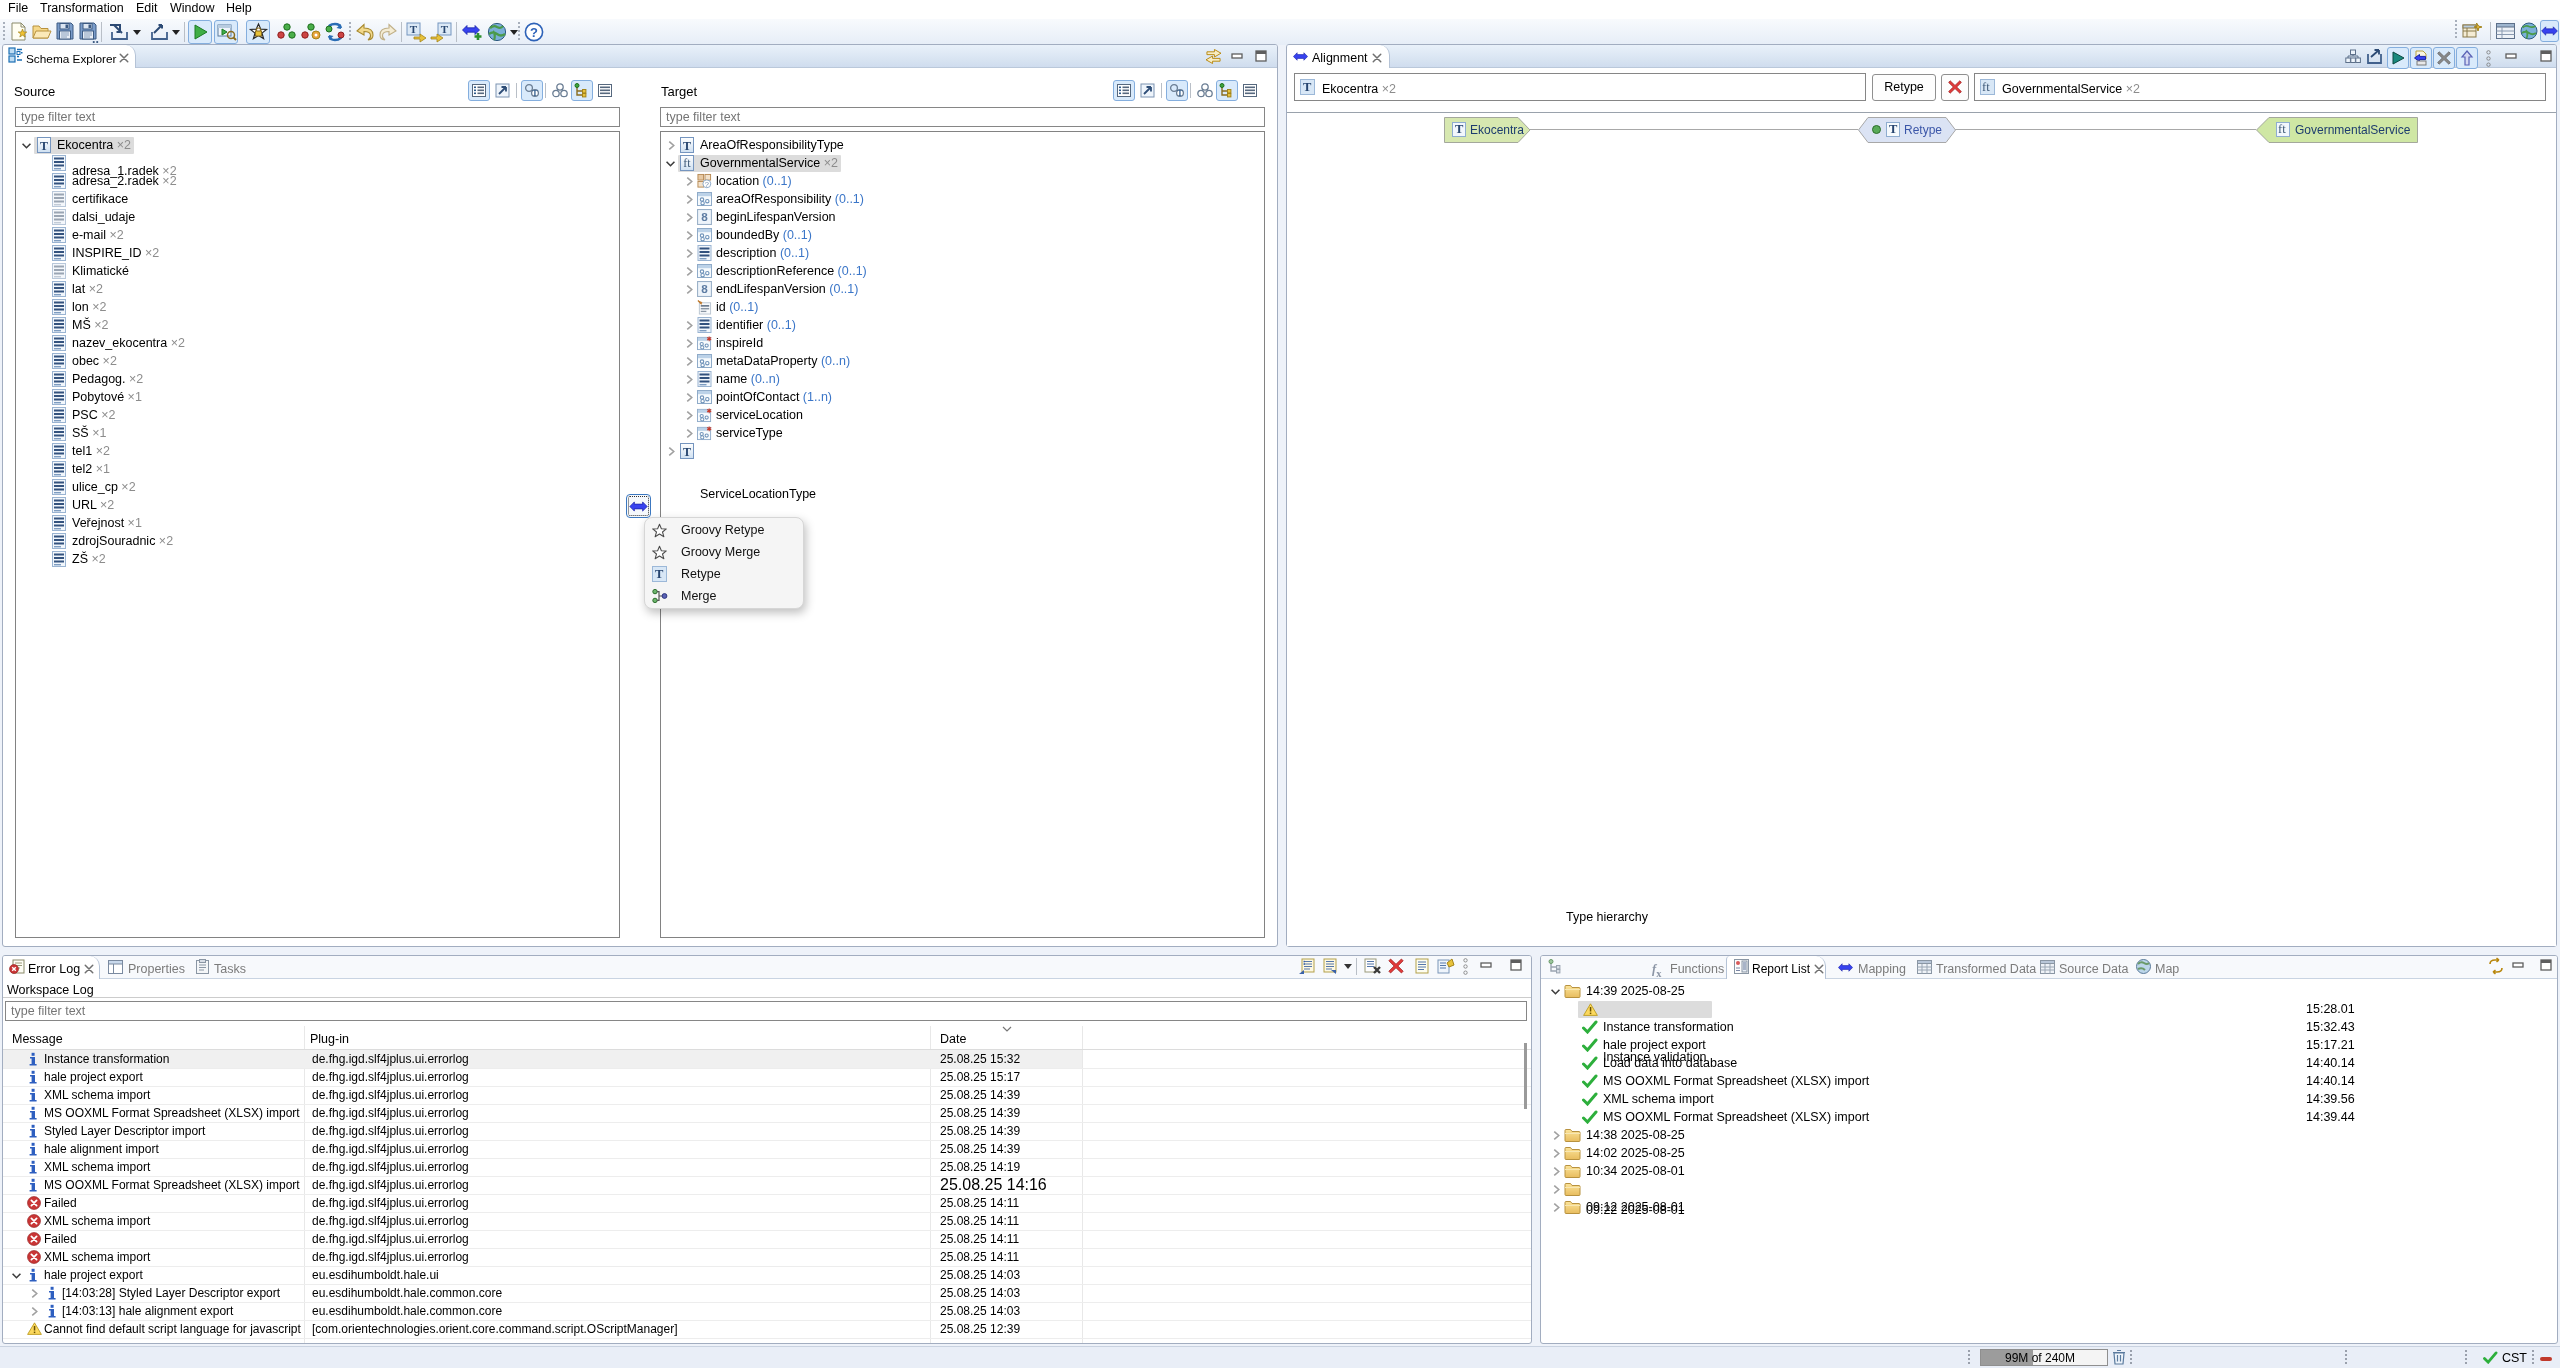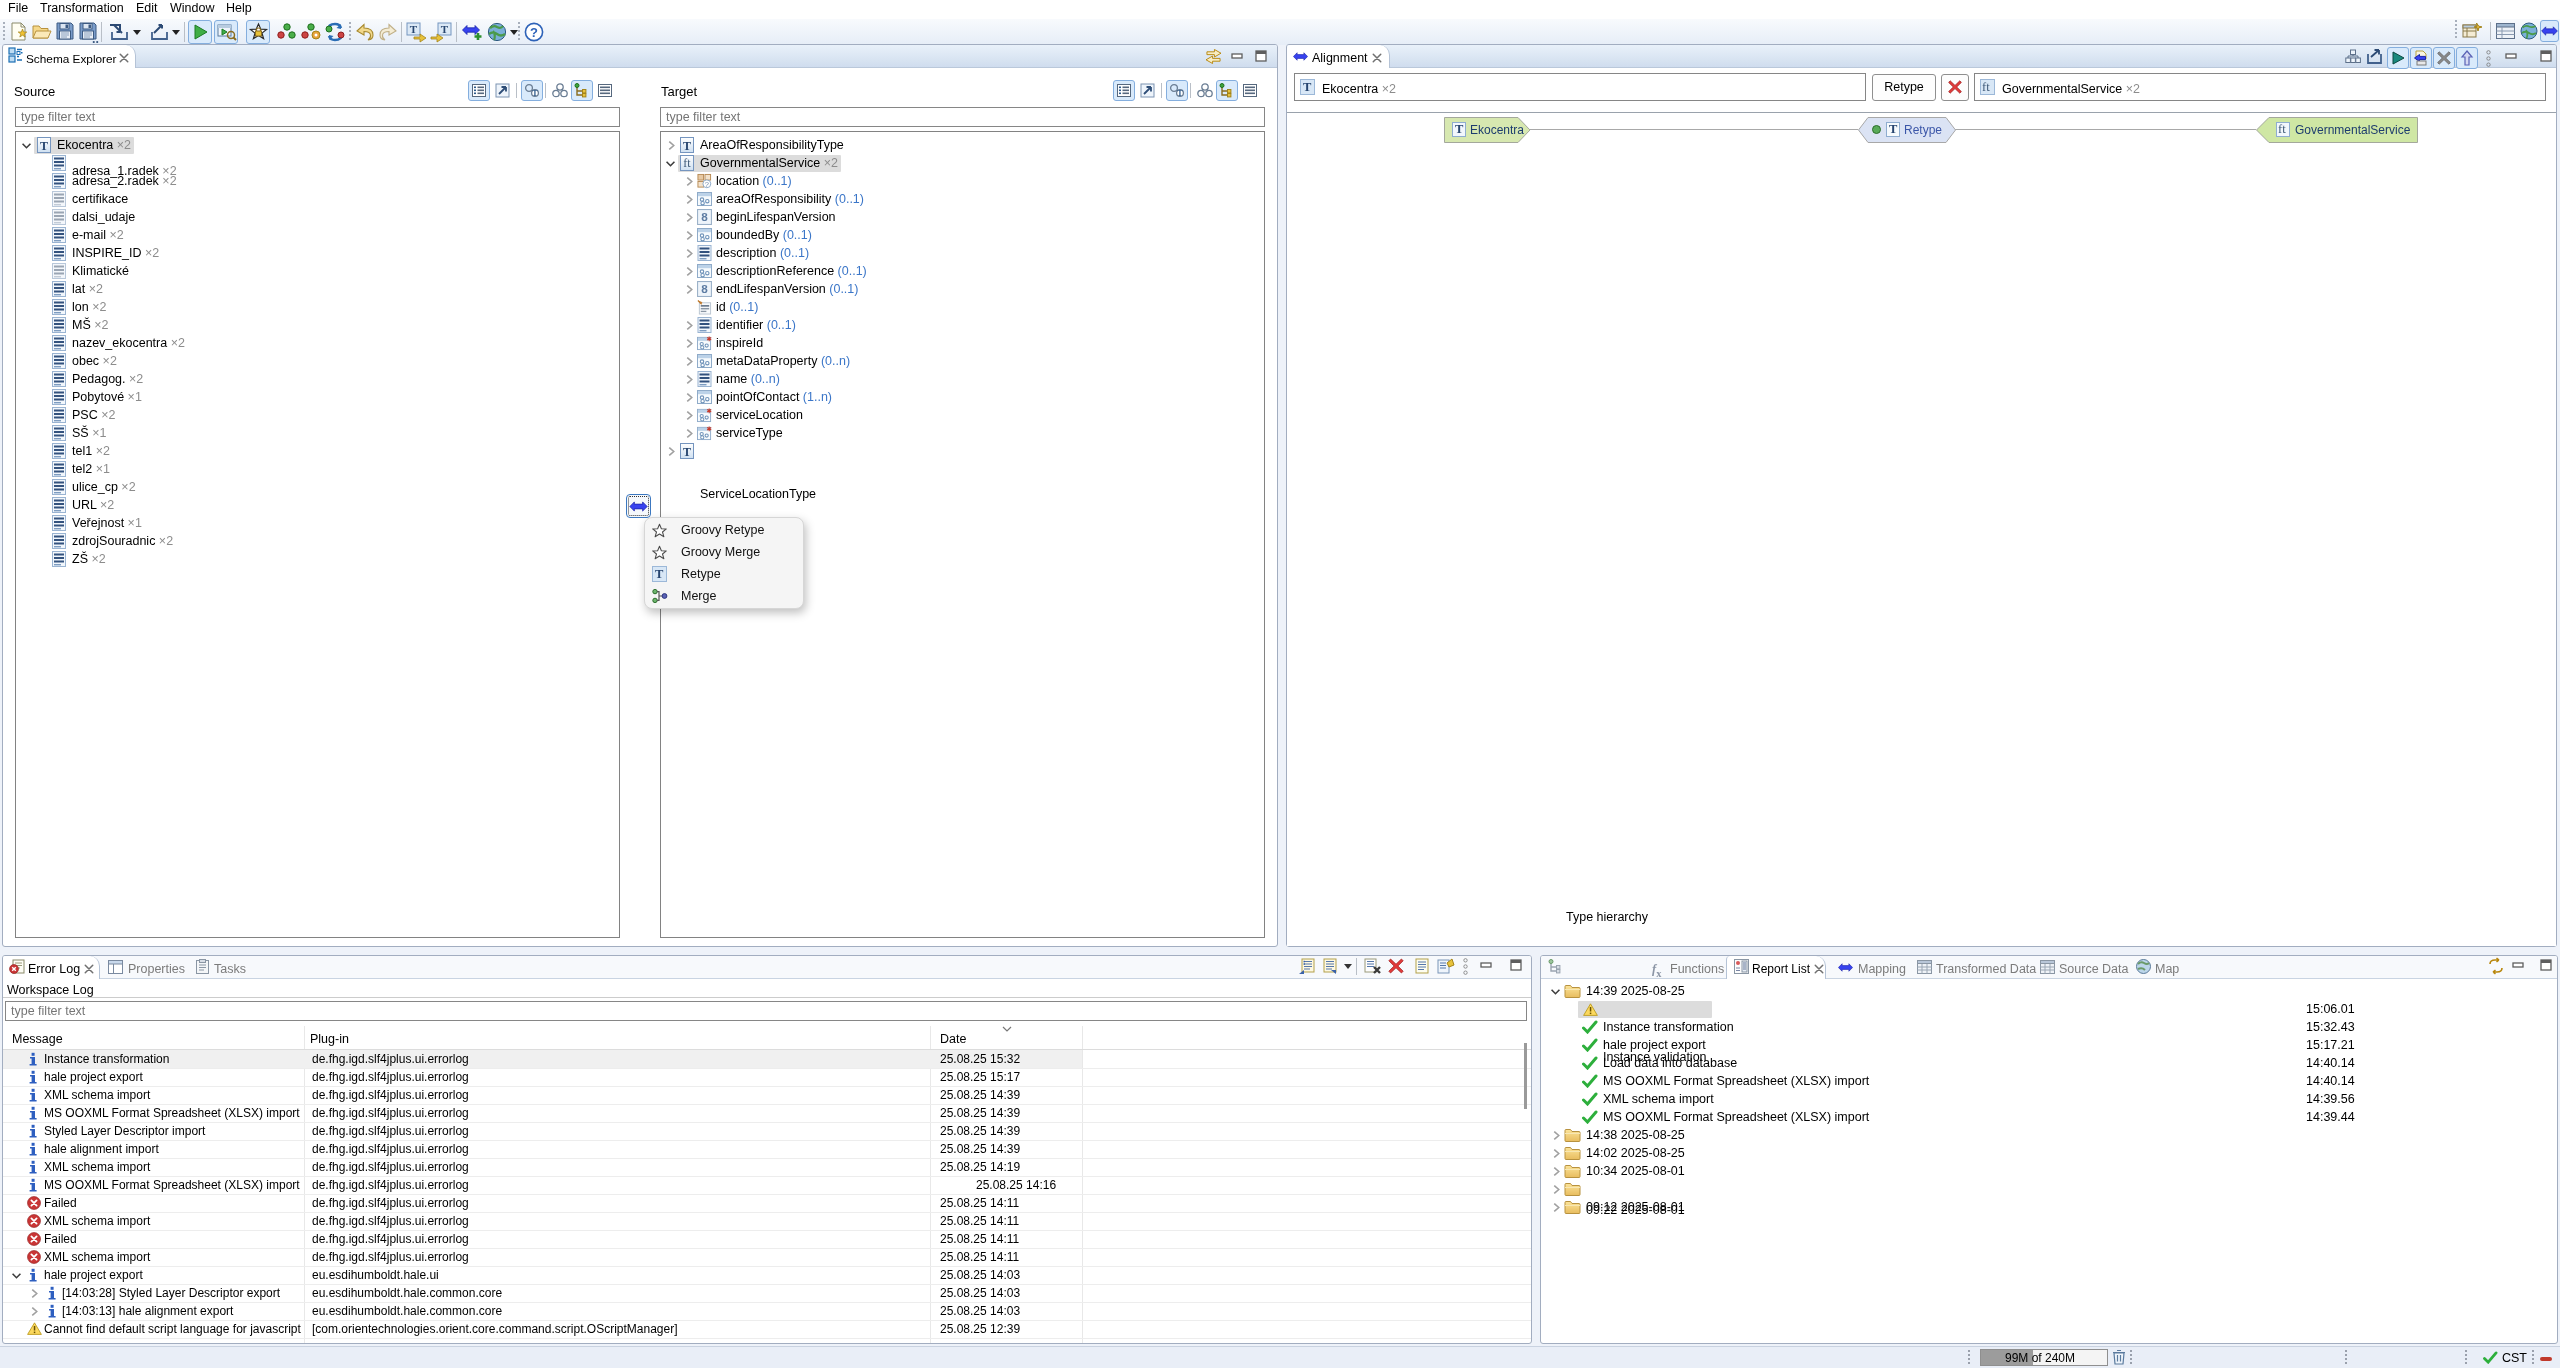--- a/index.html
+++ b/index.html
@@ -728,21 +728,21 @@
   </svg>
 <div class="txt" style="left:44px;top:1158px;width:258px;overflow:hidden;font-size:12px">XML schema import</div>
 <div class="txt" style="left:312px;top:1158px;width:616px;overflow:hidden;font-size:12px">de.fhg.igd.slf4jplus.ui.errorlog</div>
 <div class="txt" style="left:940px;top:1158px;font-size:12px">25.08.25 14:19</div>
 <div class="gridh" style="left:3px;top:1194px;width:1528px"></div>
 <svg class="ic" style="left:29px;top:1178px" width="8" height="14">
     <use href="#info"></use>
   </svg>
 <div class="txt" style="left:44px;top:1176px;width:258px;overflow:hidden;font-size:12px">MS OOXML Format Spreadsheet (XLSX) import</div>
 <div class="txt" style="left:312px;top:1176px;width:616px;overflow:hidden;font-size:12px">de.fhg.igd.slf4jplus.ui.errorlog</div>
-<div class="txt" style="left:976px;top:1176px;font-size:12px">25.08.25 14:16</div>
+<div class="txt" style="left:940px;top:1176px;font-size:16px">25.08.25 14:16</div>
 <div class="gridh" style="left:3px;top:1212px;width:1528px"></div>
 <svg class="ic" style="left:27px;top:1196px" width="14" height="14">
     <use href="#errc"></use>
   </svg>
 <div class="txt" style="left:44px;top:1194px;width:258px;overflow:hidden;font-size:12px">Failed</div>
 <div class="txt" style="left:312px;top:1194px;width:616px;overflow:hidden;font-size:12px">de.fhg.igd.slf4jplus.ui.errorlog</div>
 <div class="txt" style="left:940px;top:1194px;font-size:12px">25.08.25 14:11</div>
 <div class="gridh" style="left:3px;top:1230px;width:1528px"></div>
 <svg class="ic" style="left:27px;top:1214px" width="14" height="14">
     <use href="#errc"></use>
@@ -861,21 +861,21 @@
   </svg>
 <svg class="ic" style="left:1564px;top:984px" width="17" height="14">
     <use href="#folder"></use>
   </svg>
 <div class="txt" style="left:1586px;top:982px;">14:39 2025-08-25</div>
 <div class="sel" style="left:1578px;top:1000.5px;width:134px"></div>
 <svg class="ic" style="left:1583px;top:1003px" width="15" height="13">
     <use href="#warn"></use>
   </svg>
 <div class="txt" style="left:1603px;top:1000px;margin-top:48px;">Instance validation</div>
-<div class="txt" style="left:2306px;top:1000px;">15:06.01</div>
+<div class="txt" style="left:2306px;top:1000px;">15:28.01</div>
 <svg class="ic" style="left:1582px;top:1020px" width="16" height="14">
     <use href="#check"></use>
   </svg>
 <div class="txt" style="left:1603px;top:1018px;">Instance transformation</div>
 <div class="txt" style="left:2306px;top:1018px;">15:32.43</div>
 <svg class="ic" style="left:1582px;top:1038px" width="16" height="14">
     <use href="#check"></use>
   </svg>
 <div class="txt" style="left:1603px;top:1036px;">hale project export</div>
 <div class="txt" style="left:2306px;top:1036px;">15:17.21</div>

